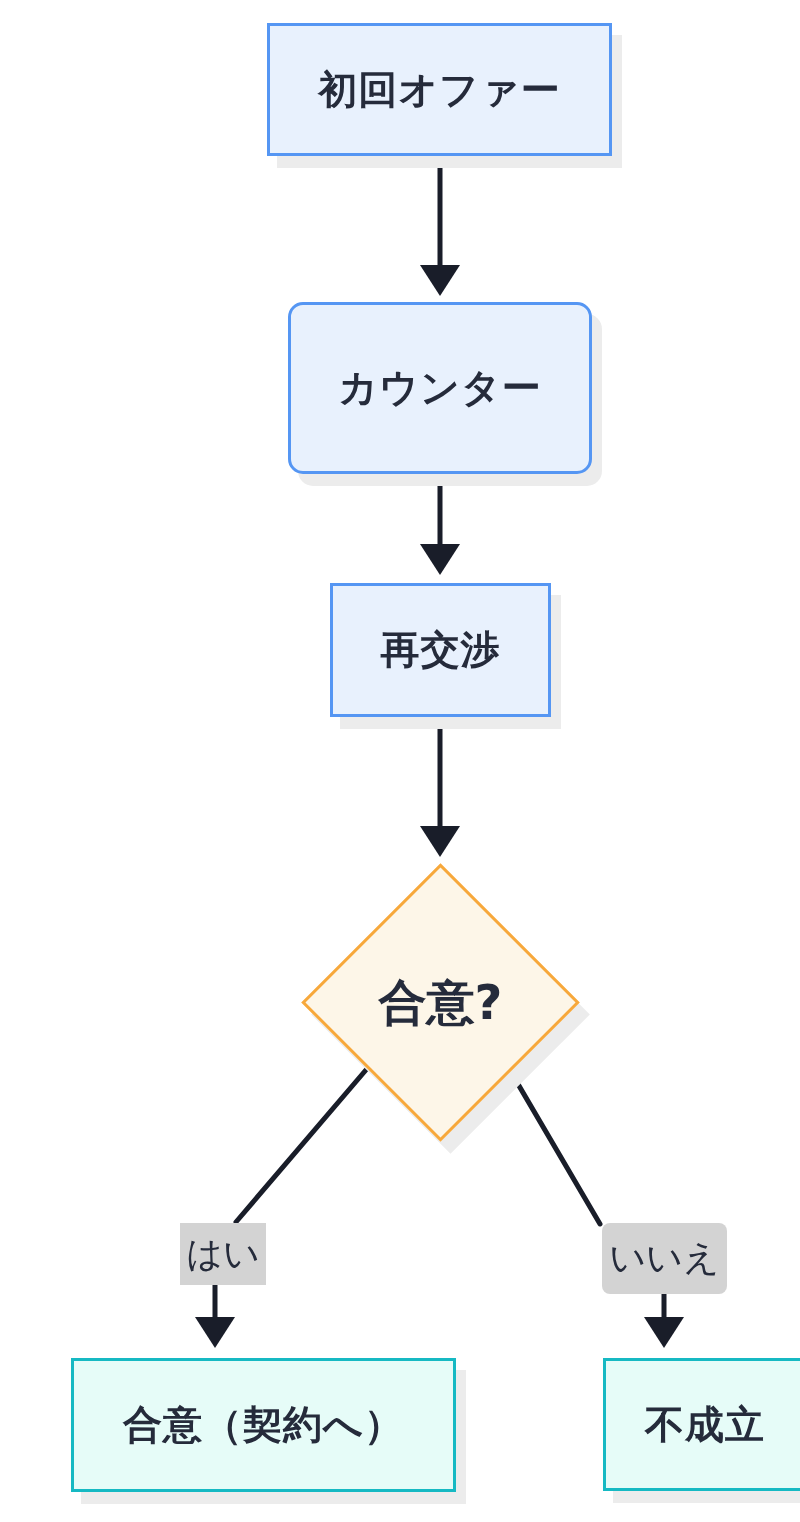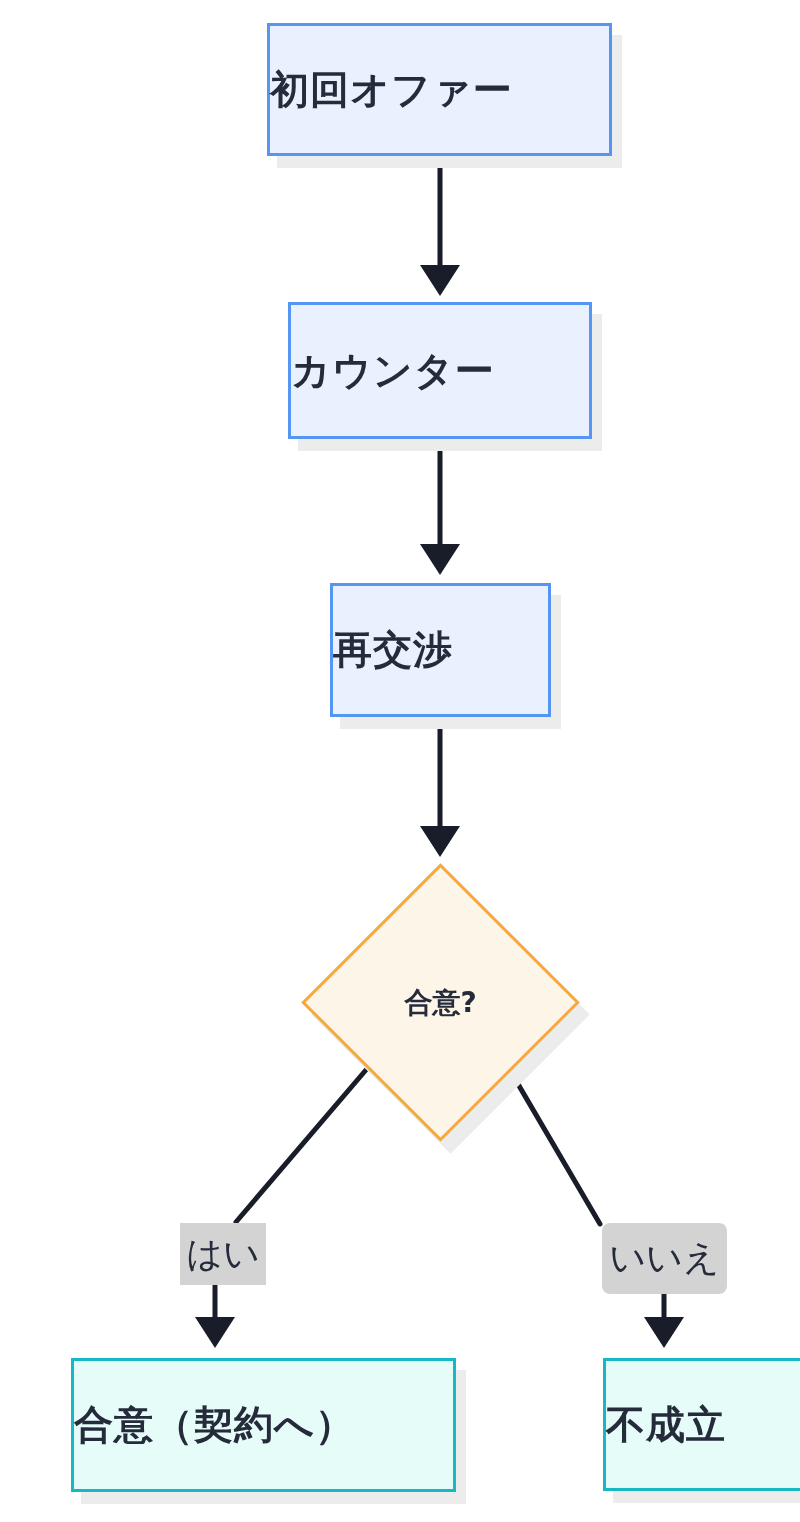--- a/index.html
+++ b/index.html
@@ -16,48 +16,48 @@
   }
   .canvas{
     position:relative;width:800px;height:1522px;
     background:var(--c-background);overflow:hidden;
   }
   .connectors{position:absolute;left:0;top:0;width:800px;height:1522px;}
   .edge{stroke:var(--c-arrow);stroke-width:5;stroke-linecap:round;fill:none;}
   .arrowhead{fill:var(--c-arrow);stroke:none;}
   .node{
     position:absolute;box-sizing:border-box;
-    display:flex;align-items:center;
+    display:flex;align-items:center;justify-content:center;
     font-weight:700;font-size:39px;letter-spacing:1px;
     color:var(--c-text);text-align:center;
     box-shadow:10px 12px 0 var(--c-shadow);
   }
   .process{background:var(--c-process_fill);border:3px solid var(--c-process_border);}
   .terminal{background:var(--c-terminal_fill);border:3px solid var(--c-terminal_border);margin-left:48px;}
   #node-initial-offer{left:267px;top:23px;width:345px;height:133px;}
-  #node-counter{left:288px;top:302px;width:304px;height:137px;}
+  #node-counter{left:288px;top:302px;width:304px;height:172px;border-radius:15px;}
   #node-renegotiation{left:330px;top:583px;width:221px;height:134px;}
   #node-agreement{left:23px;top:1358px;width:385px;height:134px;}
   #node-no-deal{left:555px;top:1358px;width:204px;height:133px;}
   .diamond-wrap{position:absolute;left:342px;top:904px;width:197px;height:197px;}
   .diamond-shadow{
     position:absolute;left:0;top:0;right:0;bottom:0;
     transform:translate(10px,12px) rotate(45deg);
     background:var(--c-shadow);
   }
   .diamond-shape{
     position:absolute;left:0;top:0;right:0;bottom:0;box-sizing:border-box;
     transform:rotate(45deg);
     background:var(--c-decision_fill);
     border:3px solid var(--c-decision_border);
   }
   .diamond-label{
     position:absolute;left:0;top:0;right:0;bottom:0;
     display:flex;align-items:center;justify-content:center;
-    font-weight:700;font-size:28px;color:var(--c-text);
+    font-weight:700;font-size:48px;color:var(--c-text);
   }
   .edge-label{
     position:absolute;box-sizing:border-box;
     display:flex;align-items:center;justify-content:center;
     background:var(--c-edge_label_bg);color:var(--c-text);
     font-size:36px;font-weight:400;
   }
   #edge-label-yes{left:172px;top:1223px;width:86px;height:62px;margin-left:8px;}
   #edge-label-no{left:602px;top:1223px;width:125px;height:71px;border-radius:8px;}
 </style>

